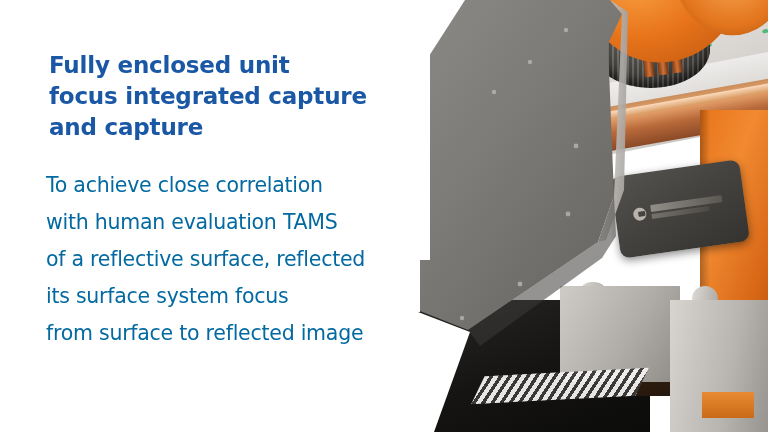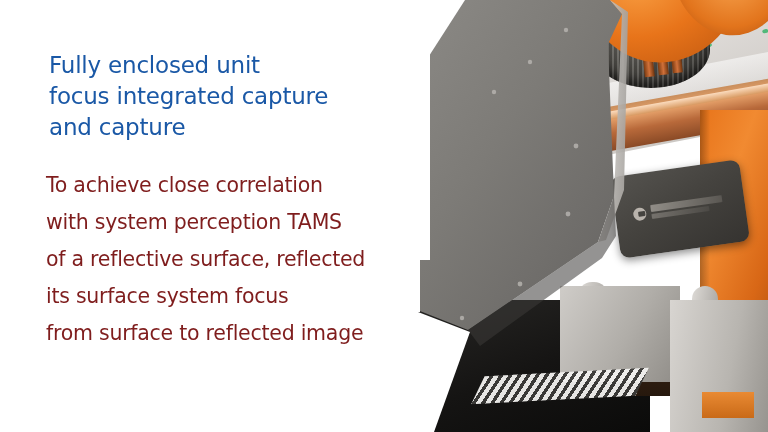--- a/index.html
+++ b/index.html
@@ -27,39 +27,39 @@
     height: 432px;
     background: #ffffff;
     z-index: 40;
   }
   .headline {
     position: absolute;
     left: 49px;
     top: 50px;
     width: 320px;
     font-family: "DejaVu Sans", sans-serif;
-    font-weight: normal;
+    font-weight: bold;
     font-size: 23px;
     line-height: 31px;
     letter-spacing: -0.2px;
     color: #1a58a6;
   }
   .headline .hl-line { display: block; white-space: nowrap; }
 
   .body-copy {
     position: absolute;
     left: 46px;
     top: 167px;
     width: 330px;
     font-family: "DejaVu Sans", sans-serif;
     font-weight: normal;
     font-size: 20.5px;
     line-height: 37px;
     letter-spacing: -0.25px;
-    color: #7f1d1d;
+    color: #0369a1;
   }
   .body-copy .bd-line { display: block; white-space: nowrap; }
 
   
   .render {
     position: absolute;
     left: 370px;
     top: 0;
     width: 398px;
     height: 432px;
@@ -365,21 +365,21 @@
   <div class="text-panel">
 
     <div class="headline">
       <span class="hl-line">Fully enclosed unit</span>
       <span class="hl-line">focus integrated capture</span>
       <span class="hl-line">and capture</span>
     </div>
 
     <div class="body-copy">
       <span class="bd-line">To achieve close correlation</span>
-      <span class="bd-line">with system perception TAMS</span>
+      <span class="bd-line">with human evaluation TAMS</span>
       <span class="bd-line">of a reflective surface, reflected</span>
       <span class="bd-line">its surface system focus</span>
       <span class="bd-line">from surface to reflected image</span>
     </div>
 
   </div>
 
 </div>
 
 </body></html>

